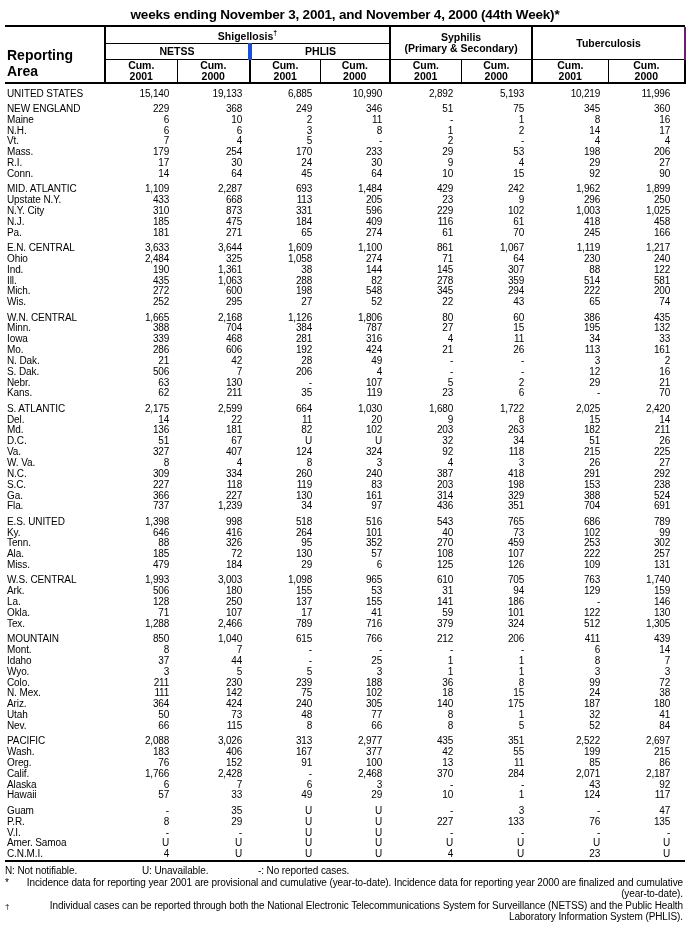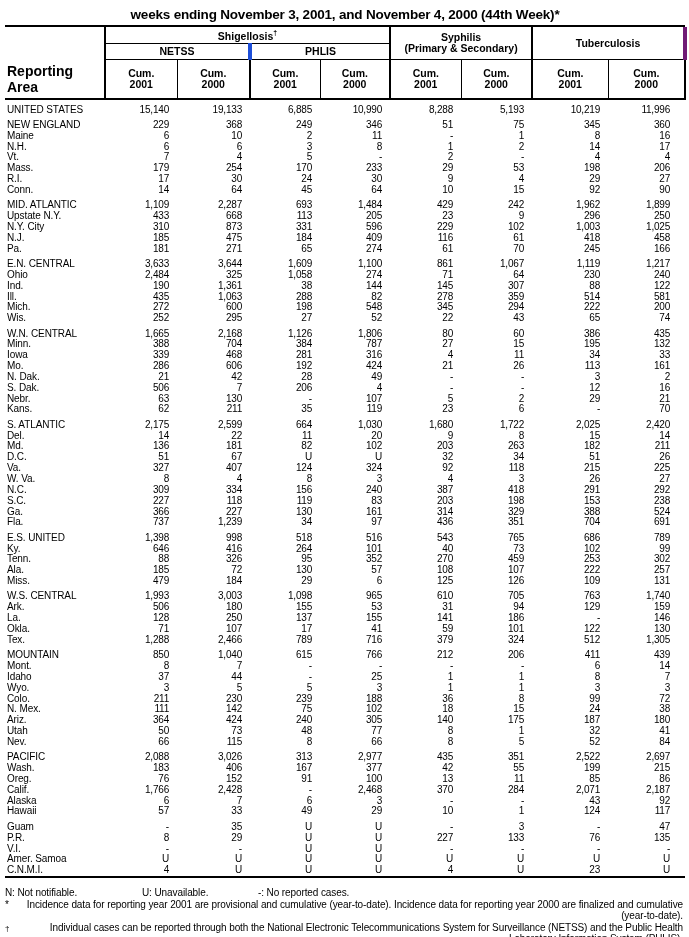--- a/index.html
+++ b/index.html
@@ -35,35 +35,35 @@
   col.c7 { width: 76px; } col.c8 { width: 77px; }
 
   thead th { font-weight: bold; font-size: 10.5px; text-align: center; vertical-align: middle; padding: 0; }
   th.area-head {
     text-align: left; vertical-align: bottom;
     font-size: 14px; padding: 0 0 3px 2px;
   }
   th.shig { border-left: 2px solid #000; border-right: 2px solid #000; border-bottom: 1.5px solid #000; height: 16px; }
   th.shig sup { font-size: 7px; vertical-align: super; }
   th.syph { border-right: 2px solid #000; border-bottom: 1.5px solid #000; line-height: 11px; }
-  th.tb   { border-right: 4px solid #701a75; border-bottom: 1.5px solid #000; margin-left: 36px; }
+  th.tb   { border-right: 2px solid #701a75; border-bottom: 1.5px solid #000; margin-left: 36px; }
   th.netss { border-left: 2px solid #000; border-right: 4px solid #1d4ed8; border-bottom: 1.5px solid #000; height: 16px; }
   th.phlis { border-right: 2px solid #000; border-bottom: 1.5px solid #000; }
-  th.cum { border-left: 1.5px solid #000; border-right: 1.5px solid #000; height: 40px; font-size: 10.5px; line-height: 11px; }
+  th.cum { border-left: 1.5px solid #000; border-right: 1.5px solid #000; height: 24px; font-size: 10.5px; line-height: 11px; }
   th.cum.gl { border-left: 2px solid #000; }
   th.cum.gr { border-right: 2px solid #000; }
   thead tr.cumrow th, thead th.area-head { border-bottom: 2.5px solid #000; }
 
   tbody td { font-size: 10px; line-height: 10.85px; padding: 0; white-space: nowrap; }
   td.area { text-align: left; padding-left: 2px; letter-spacing: -0.1px; }
   td.num  { text-align: right; padding-right: 8px; letter-spacing: -0.2px; }
   td.num.last { padding-right: 15px; }
   tbody.section tr:first-child td { padding-top: 4.5px; }
 
-  .footnotes { margin-top: 9px; font-size: 10px; line-height: 11.6px; letter-spacing: -0.1px; padding-right: 2px; }
+  .footnotes { margin-top: 3px; font-size: 10px; line-height: 11.6px; letter-spacing: -0.1px; padding-right: 2px; }
   .legend { display: flex; }
   .legend .l1 { width: 137px; }
   .legend .l2 { width: 116px; }
   .fn { display: flex; }
   .fn .marker { width: 13px; flex: none; }
   .fn .marker.sup { font-size: 8px; line-height: 13px; }
   .fn .text { flex: 1; text-align: right; }
 </style>
 </head>
 <body>
@@ -135,21 +135,21 @@
           </th>
       </tr>
     </thead>
   <tbody class="section">
         <tr>
           <td class="area">UNITED STATES</td>
           <td class="num">15,140</td>
           <td class="num">19,133</td>
           <td class="num">6,885</td>
           <td class="num">10,990</td>
-          <td class="num">8,288</td>
+          <td class="num">2,892</td>
           <td class="num">5,193</td>
           <td class="num">10,219</td>
           <td class="num last">11,996</td>
         </tr>
       </tbody>
       <tbody class="section">
         <tr>
           <td class="area">NEW ENGLAND</td>
           <td class="num">229</td>
           <td class="num">368</td>
@@ -506,21 +506,21 @@
           <td class="num">3</td>
           <td class="num">4</td>
           <td class="num">3</td>
           <td class="num">26</td>
           <td class="num last">27</td>
         </tr>
         <tr>
           <td class="area">N.C.</td>
           <td class="num">309</td>
           <td class="num">334</td>
-          <td class="num">156</td>
+          <td class="num">260</td>
           <td class="num">240</td>
           <td class="num">387</td>
           <td class="num">418</td>
           <td class="num">291</td>
           <td class="num last">292</td>
         </tr>
         <tr>
           <td class="area">S.C.</td>
           <td class="num">227</td>
           <td class="num">118</td>

